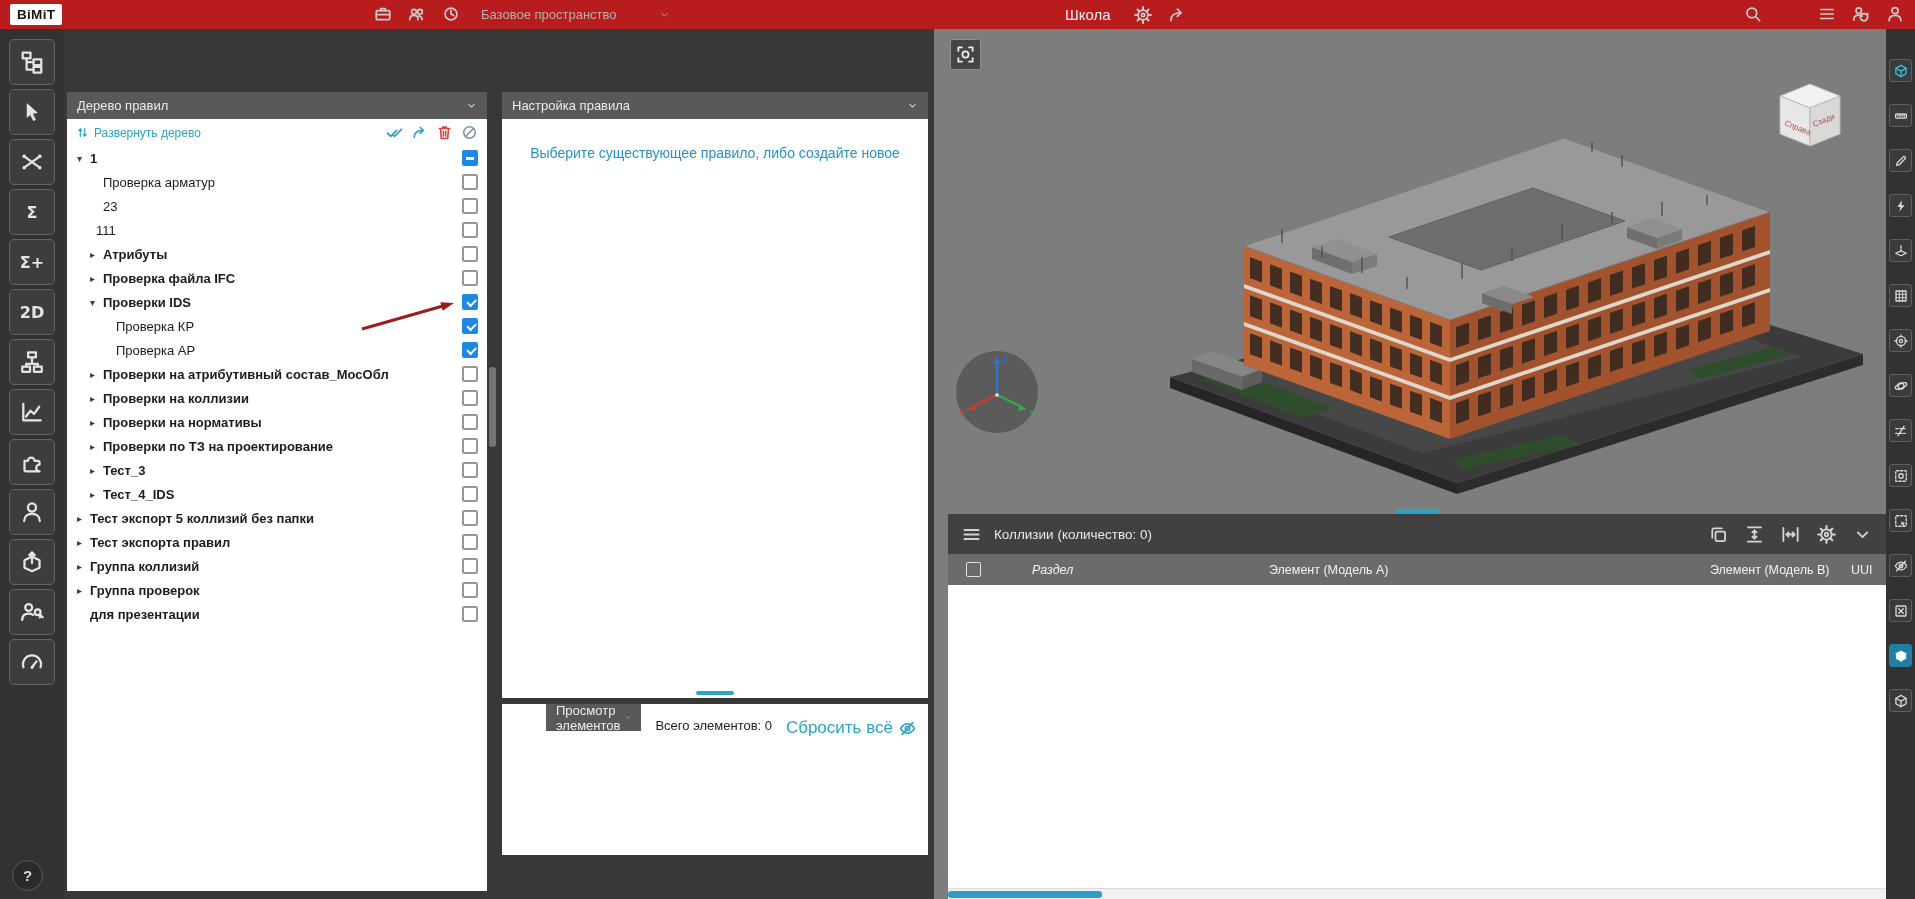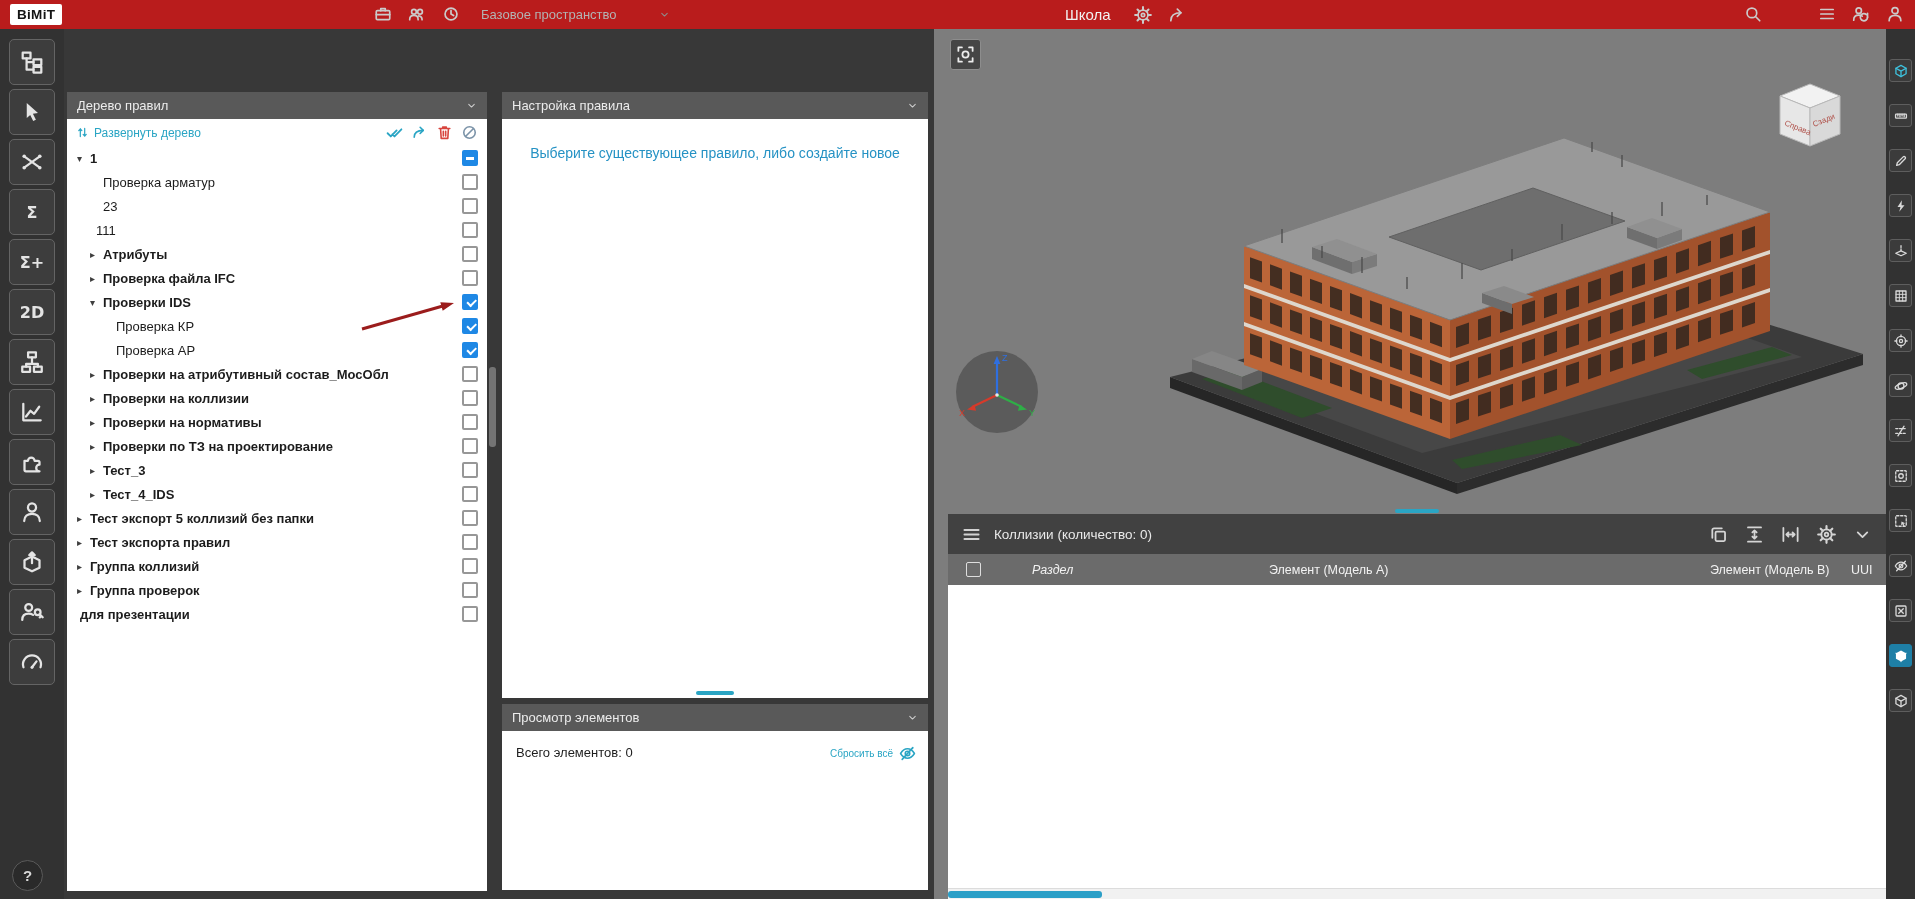--- a/index.html
+++ b/index.html
@@ -67,24 +67,24 @@
 
   .v-scroll{position:absolute;left:425px;top:63px;width:7px;height:799px;}
   .v-thumb{position:absolute;left:0;top:275px;width:7px;height:80px;background:#747474;border-radius:3px;cursor:pointer;}
 
   .rule-panel{position:absolute;left:438px;top:63px;width:426px;height:606px;background:#fff;display:flex;flex-direction:column;}
   .rule-body{flex:1;position:relative;}
   .empty-title{padding-top:30px;text-align:center;font-size:15px;color:#161616;}
   .empty-hint{padding-top:26px;text-align:center;font-size:14px;color:#2592c4;padding-left:16px;padding-right:16px;}
   .h-handle{position:absolute;bottom:3px;left:50%;transform:translateX(-50%);width:38px;height:4px;background:var(--accent);border-radius:2px;cursor:ns-resize;}
 
-  .elements-panel{position:absolute;left:438px;top:675px;width:426px;height:186px;background:#fff;display:flex;flex-direction:column;}
+  .elements-panel{position:absolute;left:438px;top:675px;width:426px;height:151px;background:#fff;display:flex;flex-direction:row;padding-left:44px;}
   .el-body{flex:1;display:flex;align-items:flex-start;justify-content:space-between;padding:14px 12px 0 14px;}
   .el-total{font-size:13px;color:#1e1e1e;}
-  .reset-link{display:flex;align-items:center;gap:6px;color:var(--accent);font-size:10px;cursor:pointer;}
+  .reset-link{display:flex;align-items:center;gap:6px;color:var(--accent);font-size:17px;cursor:pointer;}
   .eye-ic{width:17px;height:17px;}
 
   
   .viewport{position:absolute;left:934px;top:29px;width:952px;height:870px;background:#7d7d7d;overflow:hidden;}
   .shot-btn{position:absolute;left:16px;top:10px;width:31px;height:31px;background:#454545;border:1px solid #8d8d8d;border-radius:3px;color:#ececec;display:flex;align-items:center;justify-content:center;cursor:pointer;z-index:3;}
   .shot-btn .icon{width:19px;height:19px;}
   .navcube{position:absolute;left:836px;top:45px;width:80px;height:80px;cursor:pointer;}
   .gizmo{position:absolute;left:18px;top:318px;width:90px;height:90px;}
   .building{position:absolute;left:228px;top:98px;width:710px;height:370px;}
 
@@ -452,21 +452,21 @@
           <div class="tree-row" data-name="tree-item" style="padding-left:10px">
             <span class="tw" data-name="tree-toggle-icon">▸</span>
             <span class="lbl b" data-name="tree-item-label">Группа коллизий</span>
             <span class="cb unchecked" data-name="tree-item-checkbox"></span>
           </div>
           <div class="tree-row" data-name="tree-item" style="padding-left:10px">
             <span class="tw" data-name="tree-toggle-icon">▸</span>
             <span class="lbl b" data-name="tree-item-label">Группа проверок</span>
             <span class="cb unchecked" data-name="tree-item-checkbox"></span>
           </div>
-          <div class="tree-row" data-name="tree-item" style="padding-left:0">
+          <div class="tree-row" data-name="tree-item" style="padding-left:10px">
             <span class="tw" data-name="tree-indent"></span>
             <span class="lbl b" data-name="tree-item-label">для презентации</span>
             <span class="cb unchecked" data-name="tree-item-checkbox"></span>
           </div>
         </div>
     </div>
     <div class="v-scroll" data-name="tree-scrollbar">
         <div class="v-thumb" data-name="scrollbar-thumb"></div>
       </div>
 

